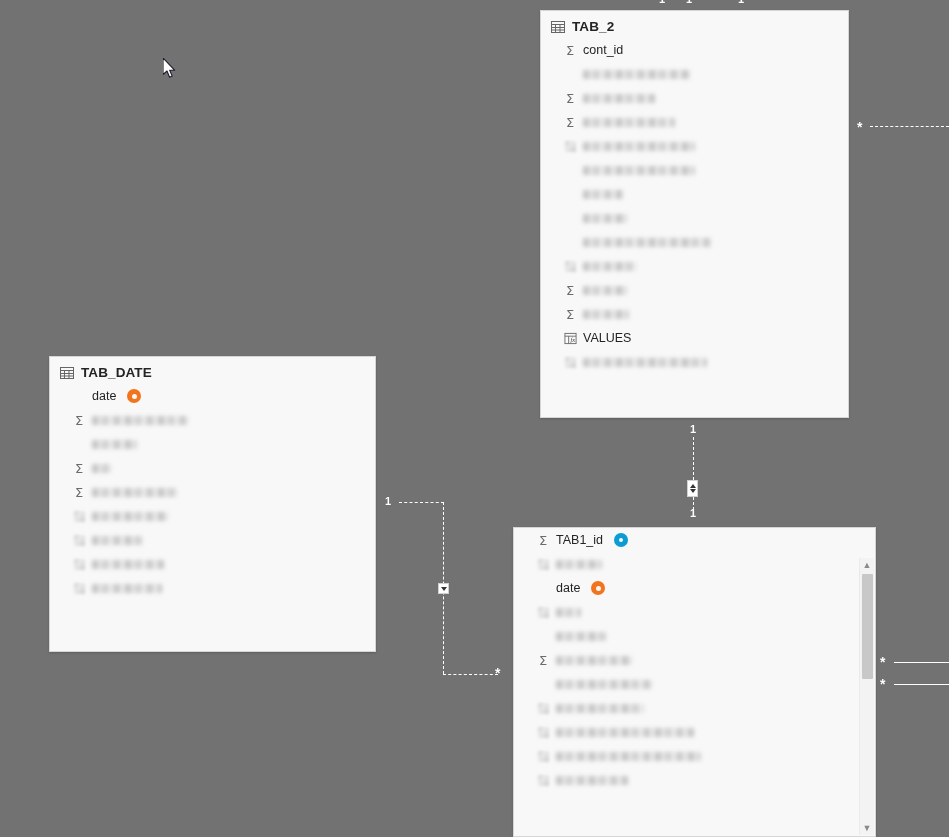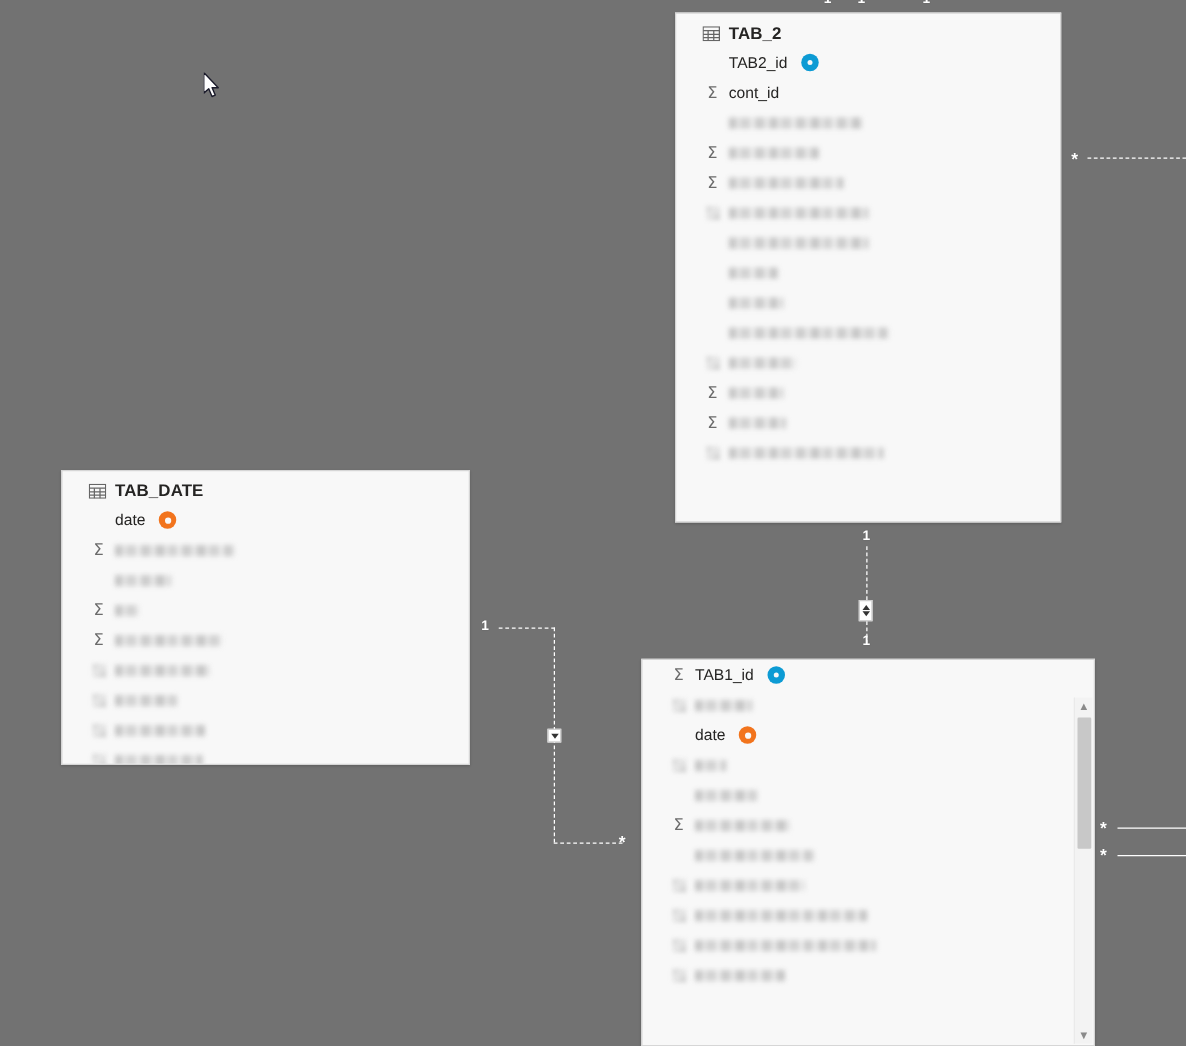--- a/index.html
+++ b/index.html
@@ -32,21 +32,20 @@
     box-sizing: border-box;
     box-shadow: 0 1px 2px rgba(0,0,0,0.18);
     overflow: hidden;
     z-index: 5;
   }
   .table-header {
     display: flex;
     align-items: center;
     padding: 8px 10px 4px 10px;
     gap: 7px;
-    margin-left: 11px;
   }
   .table-title {
     font-size: 13.5px;
     font-weight: bold;
     color: #252423;
     letter-spacing: 0.1px;
     white-space: nowrap;
   }
   .grid-icon {
     width: 14px;
@@ -274,27 +273,20 @@
             <line x1="0.5" y1="3.5" x2="13.5" y2="3.5" stroke="#666" stroke-width="1"></line>
             <line x1="0.5" y1="6.5" x2="13.5" y2="6.5" stroke="#666" stroke-width="1"></line>
             <line x1="0.5" y1="9" x2="13.5" y2="9" stroke="#666" stroke-width="1"></line>
             <line x1="4.5" y1="3.5" x2="4.5" y2="11.5" stroke="#666" stroke-width="1"></line>
             <line x1="9" y1="3.5" x2="9" y2="11.5" stroke="#666" stroke-width="1"></line>
           </svg>
           <span class="table-title">TAB_2</span>
         </div>
         <div class="field-list">
           <div class="field-row">
-            <span class="field-icon blank"></span>
-            <span class="field-name">TAB2_id</span>
-            <span class="badge badge-blue">
-              <span class="hole"></span>
-            </span>
-          </div>
-          <div class="field-row">
             <span class="field-icon">
               <span class="sigma">Σ</span>
             </span>
             <span class="field-name">cont_id</span>
           </div>
           <div class="field-row">
             <span class="field-icon blank"></span>
             <span class="blurred" style="width: 107px;"></span>
           </div>
           <div class="field-row">
@@ -341,30 +333,41 @@
             <span class="field-icon">
               <span class="sigma">Σ</span>
             </span>
             <span class="blurred" style="width: 44px;"></span>
           </div>
           <div class="field-row">
             <span class="field-icon">
               <span class="sigma">Σ</span>
             </span>
             <span class="blurred" style="width: 46px;"></span>
+          </div>
+          <div class="field-row">
+            <span class="field-icon">
+              <svg viewBox="0 0 14 14" width="13" height="13">
+                <rect x="1" y="1.5" width="12" height="11" fill="#fafafa" stroke="#6b6b6b" stroke-width="1"></rect>
+                <line x1="1" y1="4.5" x2="13" y2="4.5" stroke="#6b6b6b" stroke-width="1"></line>
+                <line x1="5" y1="4.5" x2="5" y2="12.5" stroke="#6b6b6b" stroke-width="1"></line>
+                <text x="7" y="11" font-family="Liberation Serif, serif" font-size="7" font-style="italic" fill="#3a3a3a">fx</text>
+              </svg>
+            </span>
+            <span class="field-name">VALUES</span>
           </div>
           <div class="field-row">
             <span class="field-icon">
               <span class="blurred-icon"></span>
             </span>
             <span class="blurred" style="width: 124px;"></span>
           </div>
         </div>
       </div>
-      <div class="table-card" style="left: 49px; top: 376px; width: 327px; height: 236px;">
+      <div class="table-card" style="left: 49px; top: 356px; width: 327px; height: 296px;">
         <div class="table-header">
           <svg class="grid-icon" viewBox="0 0 14 12">
             <rect x="0.5" y="0.5" width="13" height="11" fill="none" stroke="#666" stroke-width="1"></rect>
             <line x1="0.5" y1="3.5" x2="13.5" y2="3.5" stroke="#666" stroke-width="1"></line>
             <line x1="0.5" y1="6.5" x2="13.5" y2="6.5" stroke="#666" stroke-width="1"></line>
             <line x1="0.5" y1="9" x2="13.5" y2="9" stroke="#666" stroke-width="1"></line>
             <line x1="4.5" y1="3.5" x2="4.5" y2="11.5" stroke="#666" stroke-width="1"></line>
             <line x1="9" y1="3.5" x2="9" y2="11.5" stroke="#666" stroke-width="1"></line>
           </svg>
           <span class="table-title">TAB_DATE</span>

